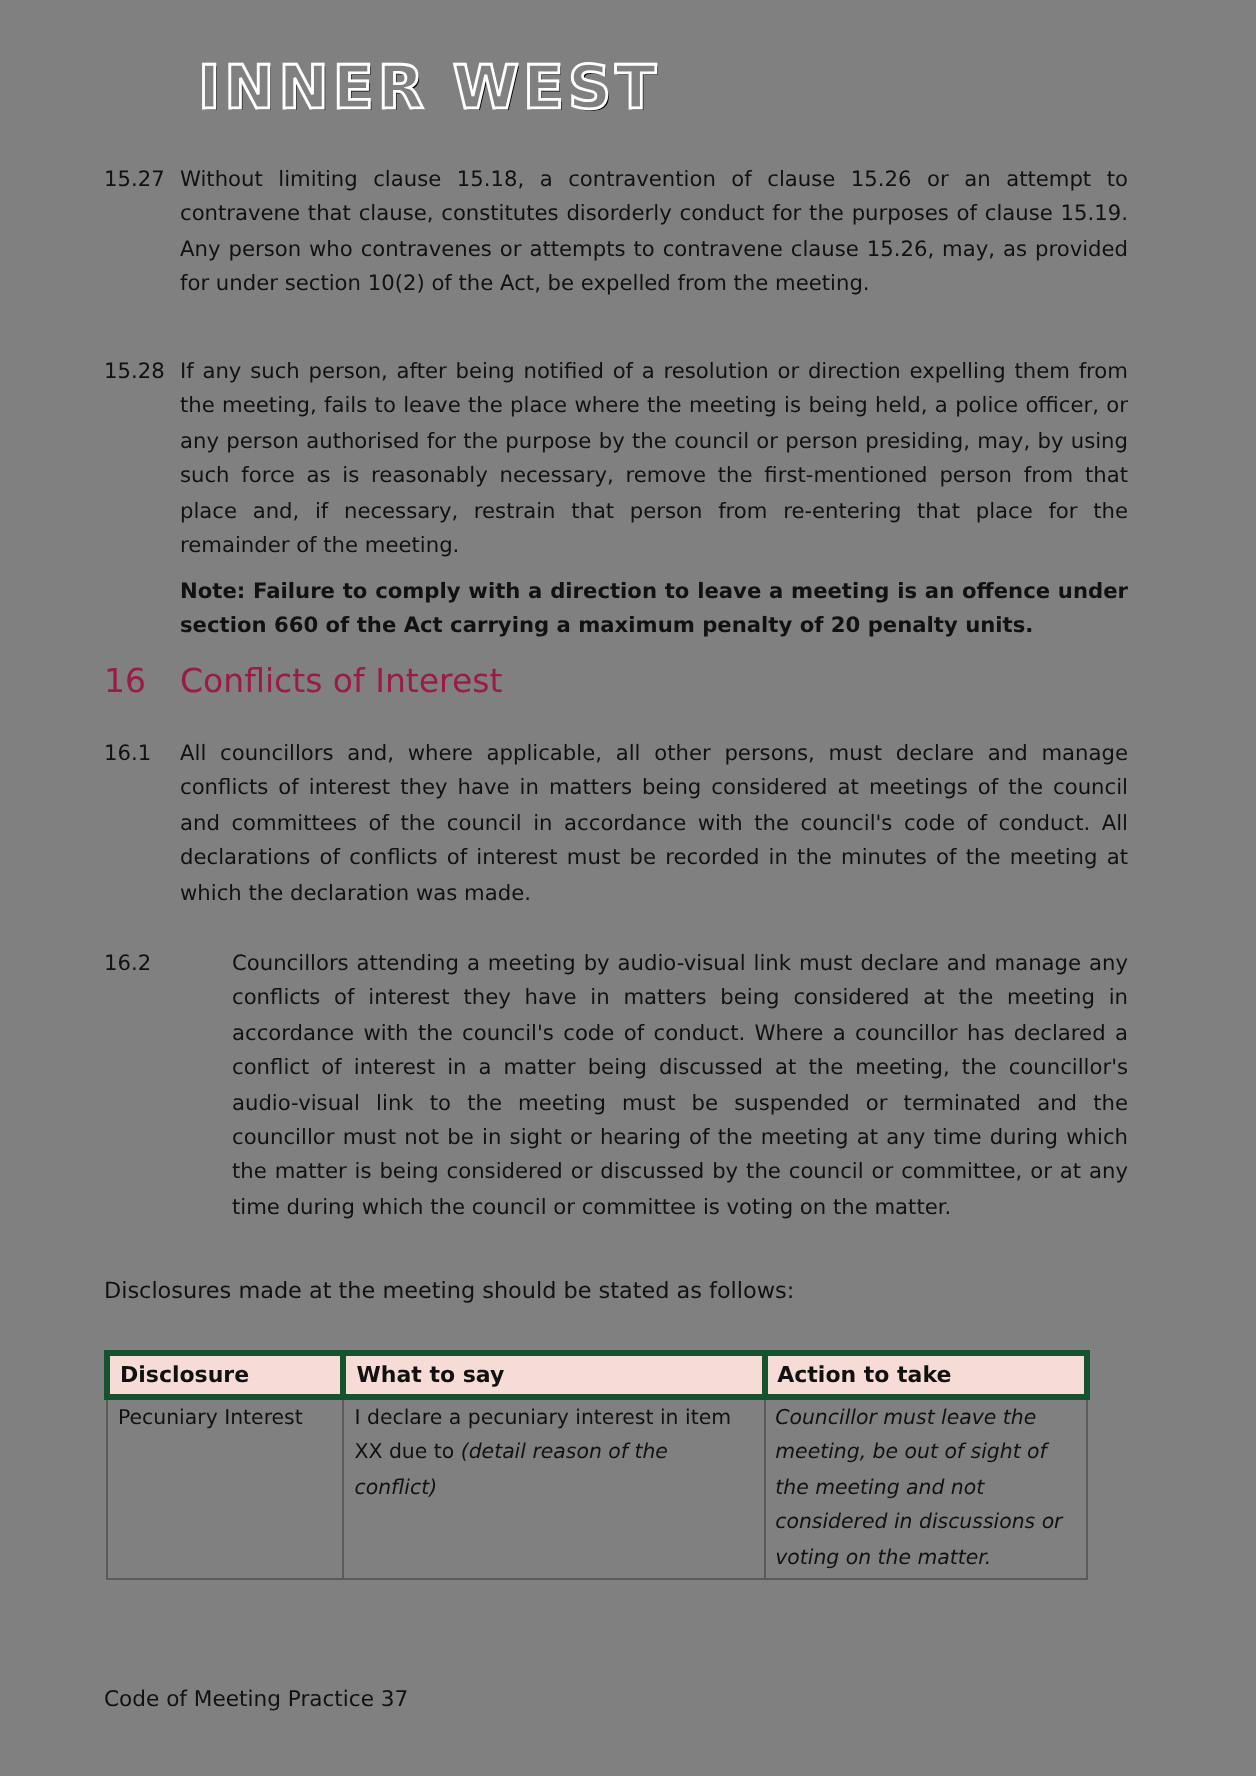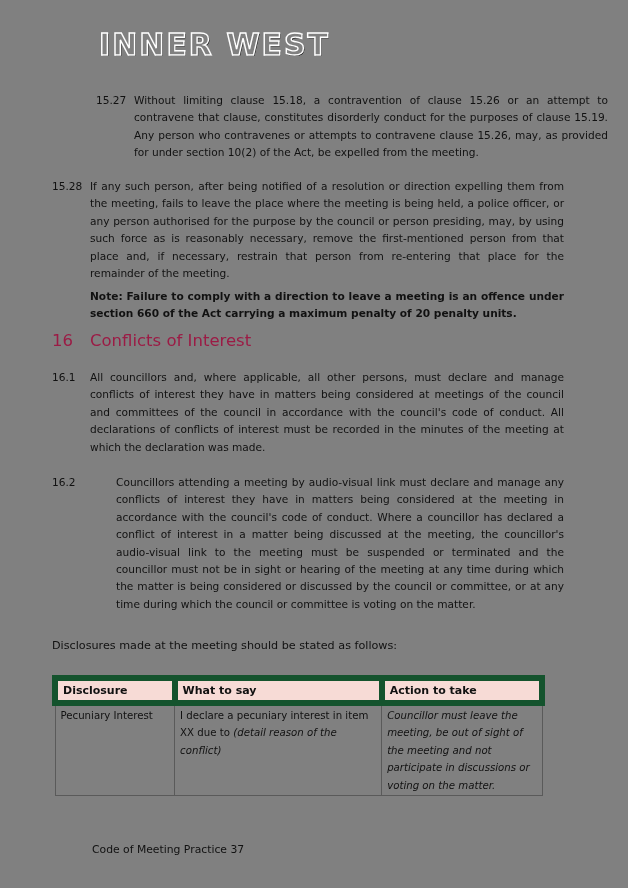--- a/index.html
+++ b/index.html
@@ -49,48 +49,47 @@
     table {
       position: absolute; left: 52px; top: 675px;
       width: 493px;
       border-collapse: collapse;
       font-size: 10.2px;
     }
     th {
       background: #f7dbd6;
       text-align: left; font-weight: bold;
       padding: 1px 5px; height: 17px;
-      border: 6px solid #14532d;
+      border: 3px solid #14532d;
       font-size: 11px;
     }
     td {
       vertical-align: top;
       padding: 1px 5px;
       line-height: 17.4px;
       border-left: 1px solid #5a5a5a;
       border-right: 1px solid #5a5a5a;
       border-bottom: 1px solid #5a5a5a;
       height: 86px;
     }
     .col1 { width: 106px; }
     .col2 { width: 200px; }
     .col3 { width: 150px; }
     .it { font-style: italic; }
     .footer {
       position: absolute; left: 52px; top: 843px;
       font-size: 10.8px;
-      margin-left: 40px;
     }
   </style>
 </head>
 <body>
 
 <div class="logo">INNER WEST</div>
 
-<div class="clause" style="top:92px;margin-left:44px;">
+<div class="clause" style="top:82px;">
   <span class="num">15.27</span>
   <span class="body">Without limiting clause 15.18, a contravention of clause 15.26 or an attempt to contravene that clause, constitutes disorderly conduct for the purposes of clause 15.19. Any person who contravenes or attempts to contravene clause 15.26, may, as provided for under section 10(2) of the Act, be expelled from the meeting.</span>
 </div>
 
 <div class="clause" style="top:178px;">
   <span class="num">15.28</span>
   <span class="body">If any such person, after being notified of a resolution or direction expelling them from the meeting, fails to leave the place where the meeting is being held, a police officer, or any person authorised for the purpose by the council or person presiding, may, by using such force as is reasonably necessary, remove the first-mentioned person from that place and, if necessary, restrain that person from re-entering that place for the remainder of the meeting.</span>
 </div>
 
 <div class="note" style="top:288px;">Note: Failure to comply with a direction to leave a meeting is an offence under section 660 of the Act carrying a maximum penalty of 20 penalty units.</div>
@@ -117,18 +116,18 @@
     <tr>
       <th class="col1">Disclosure</th>
       <th class="col2">What to say</th>
       <th class="col3">Action to take</th>
     </tr>
   </thead>
   <tbody>
     <tr>
       <td>Pecuniary Interest</td>
       <td><span>I declare a pecuniary interest in item XX due to </span><span class="it">(detail reason of the conflict)</span></td>
-      <td class="it">Councillor must leave the meeting, be out of sight of the meeting and not participate in discussions or voting on the matter.</td>
+      <td class="it">Councillor must leave the meeting, be out of sight of the meeting and not considered in discussions or voting on the matter.</td>
     </tr>
   </tbody>
 </table>
 
 <div class="footer">Code of Meeting Practice  37</div>
 
 </body></html>

